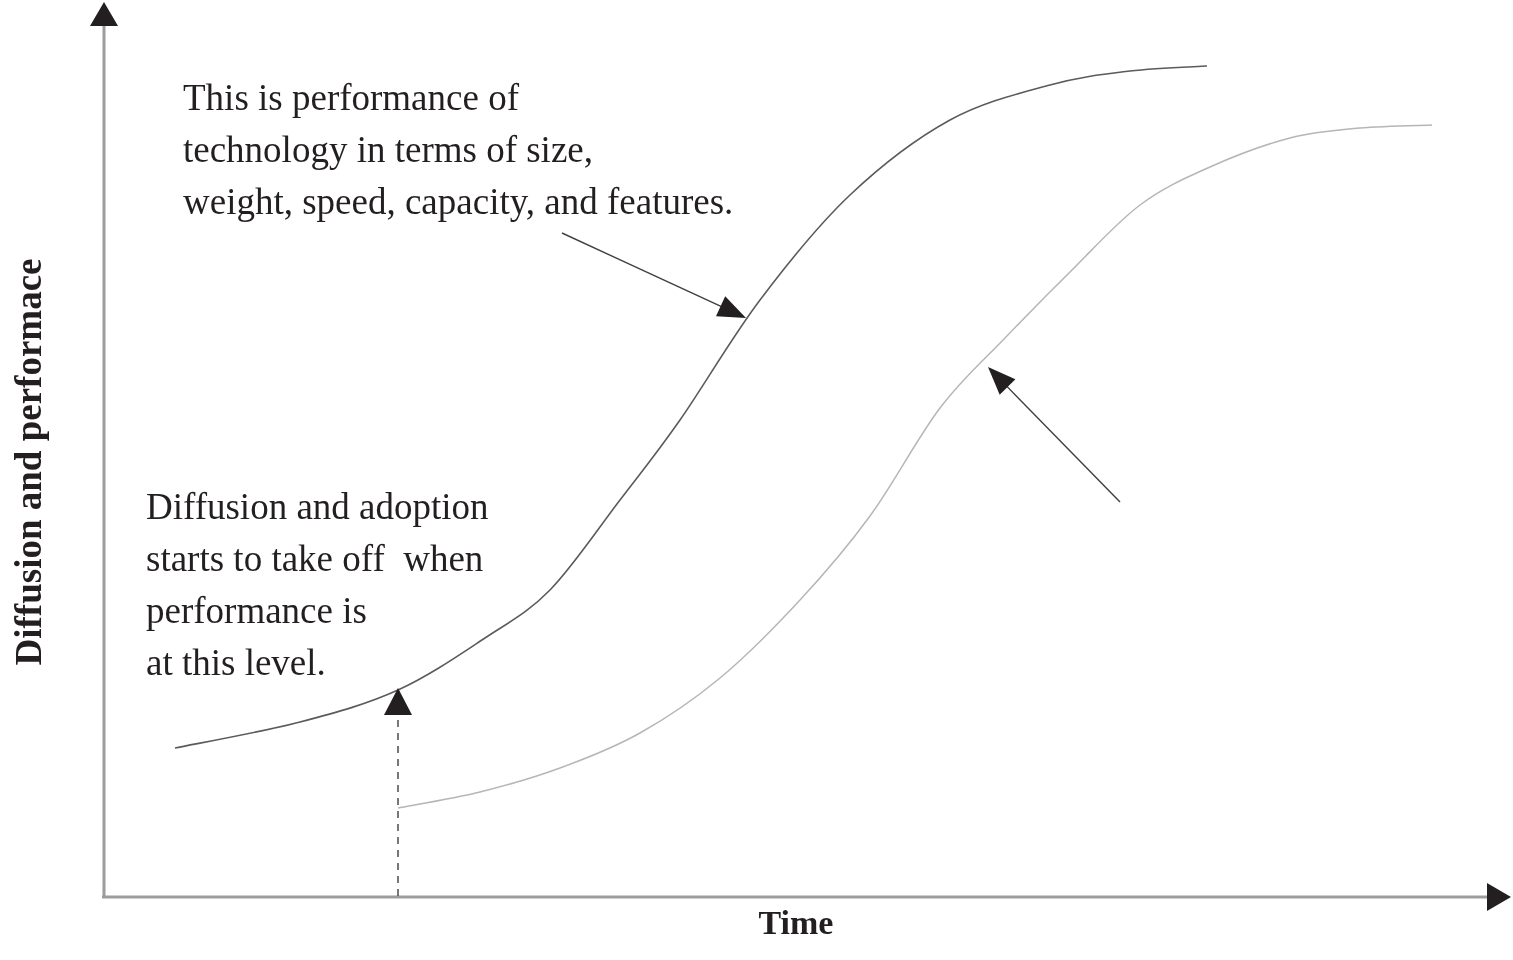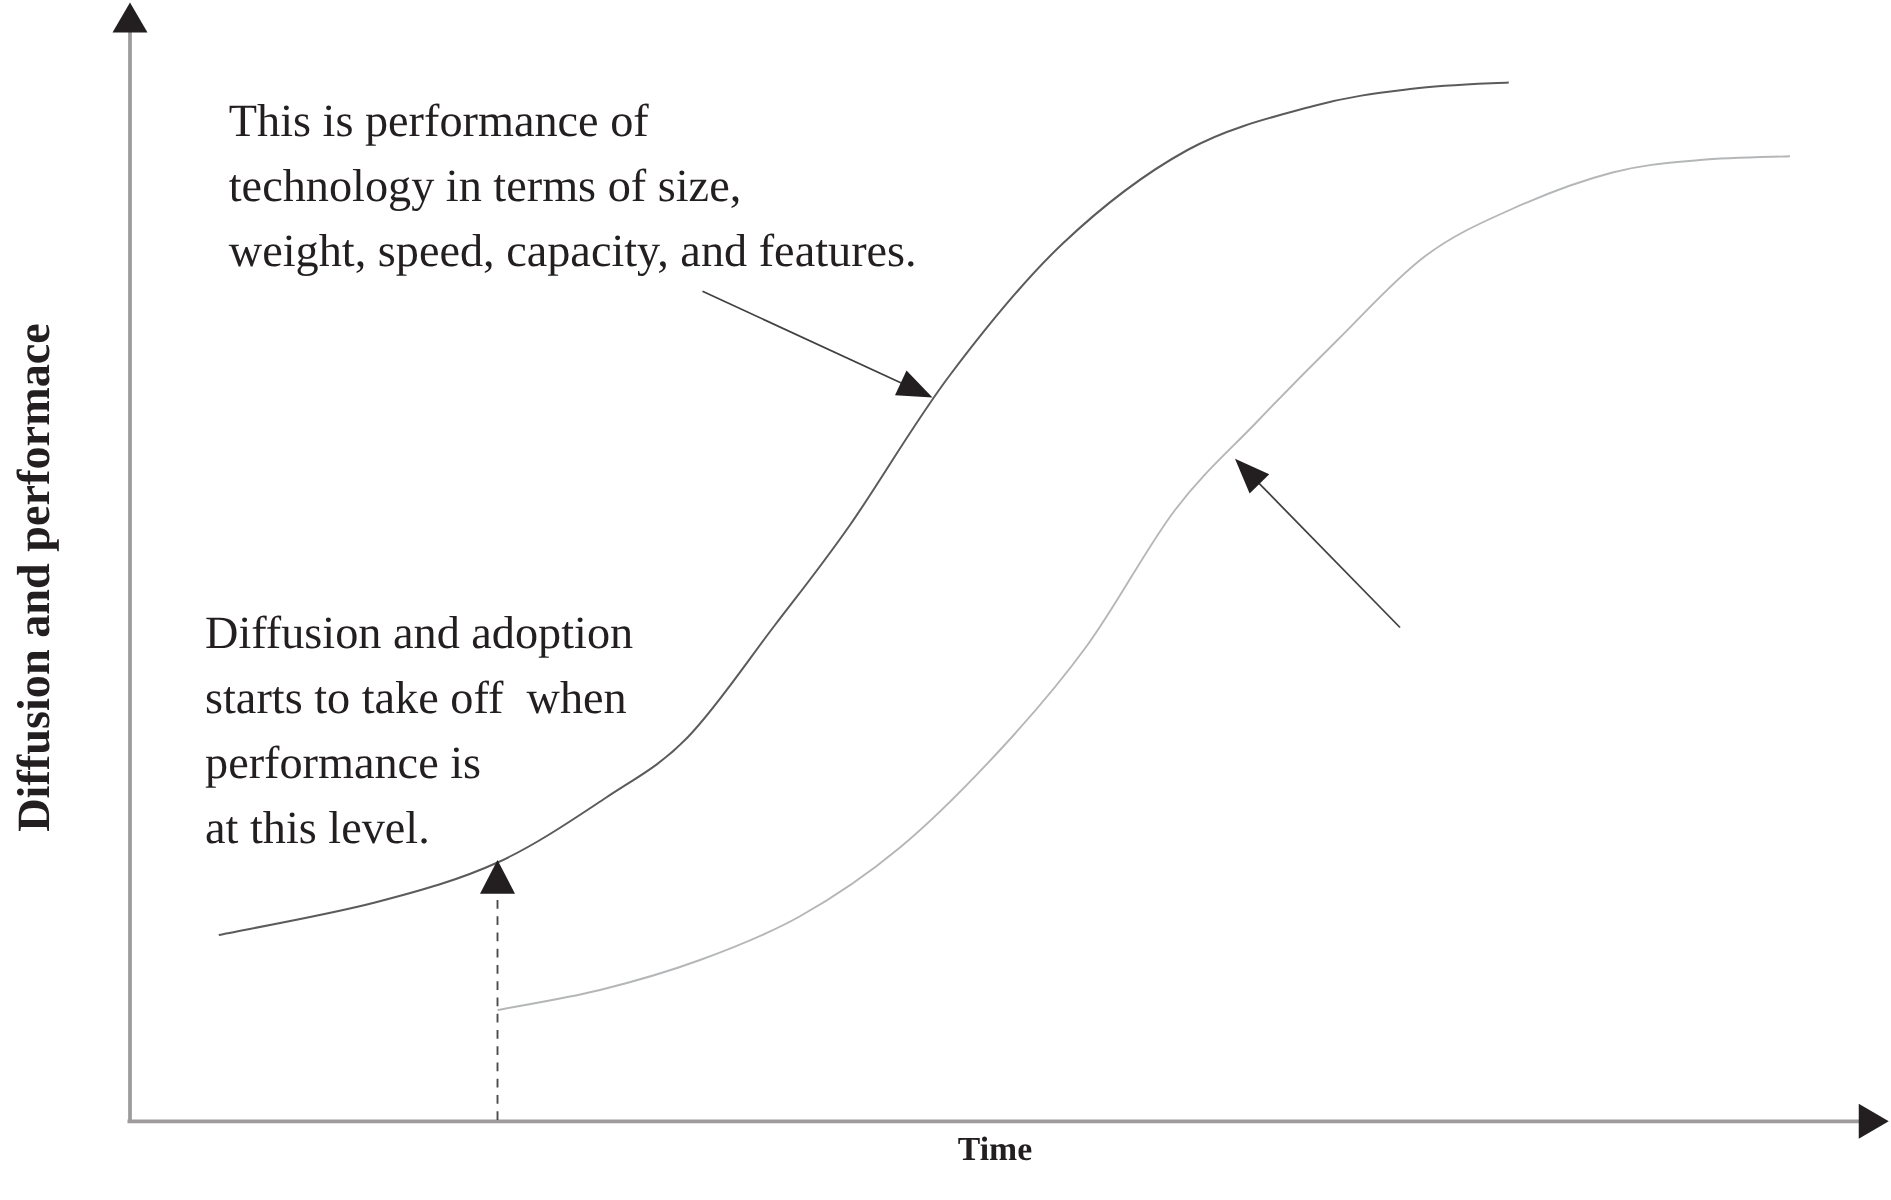--- a/index.html
+++ b/index.html
@@ -6,25 +6,25 @@
   .fig{
     position:relative;width:1513px;height:960px;background:#ffffff;
     overflow:hidden;font-family:"Liberation Serif",serif;color:#231f20;
   }
   #diagram{position:absolute;left:0;top:0;}
   .annotation{
     position:absolute;font-size:37px;line-height:52px;
     white-space:pre-wrap;color:#231f20;
   }
   #ann-performance{left:183px;top:72px;}
-  #ann-takeoff{left:164px;top:481px;}
+  #ann-takeoff{left:146px;top:481px;}
   #ann-adoption{left:1018px;top:496px;}
   .axis-label-x{
     position:absolute;left:796px;top:904px;transform:translateX(-50%);
-    font-size:27px;font-weight:bold;white-space:nowrap;
+    font-size:34px;font-weight:bold;white-space:nowrap;
   }
   .axis-label-y{
     position:absolute;left:28px;top:462px;
     transform:translate(-50%,-50%) rotate(-90deg);
     font-size:37px;font-weight:bold;white-space:nowrap;
   }
 </style>
 </head>
 <body>
 

